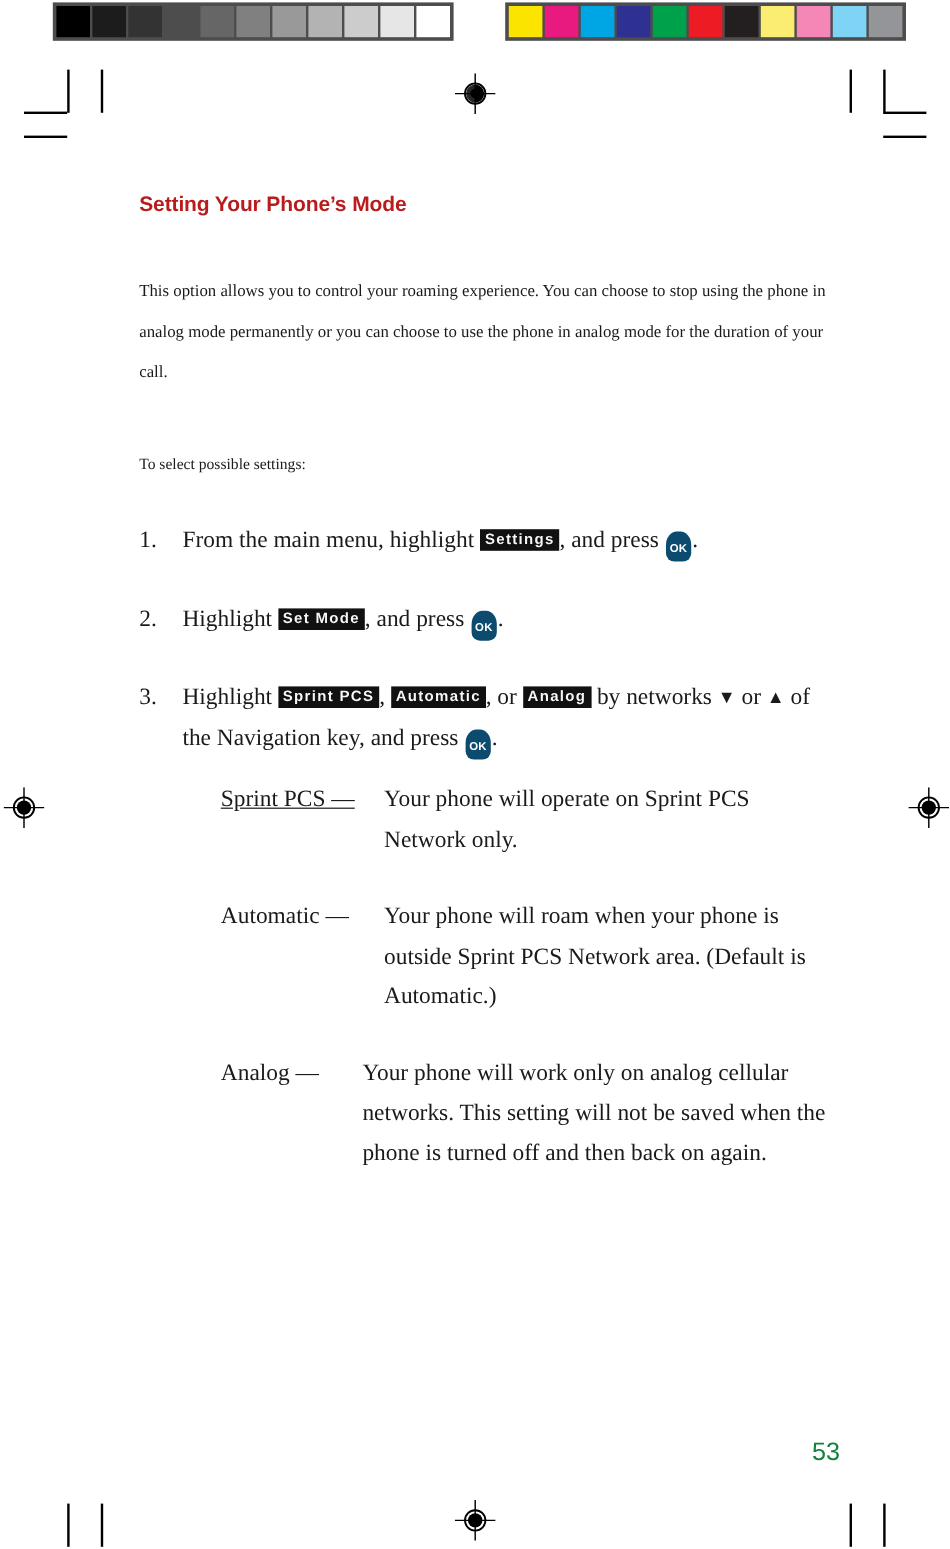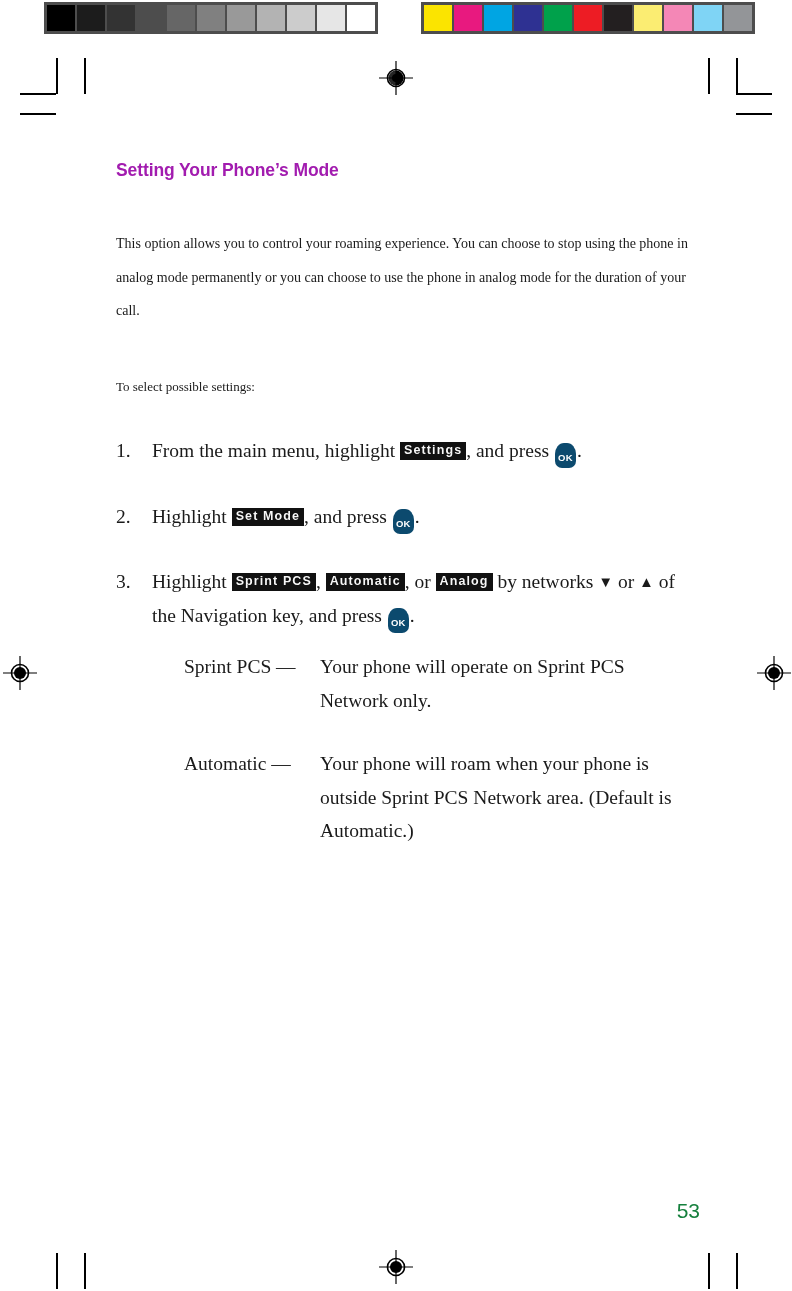--- a/index.html
+++ b/index.html
@@ -52,21 +52,21 @@
 
   
   .content {
     position: absolute;
     left: 116px;
     top: 160px;
     width: 576px;
   }
 
   .page-heading {
-    color: #a21caf;
+    color: #b91c1c;
     font-family: "Liberation Sans", sans-serif;
     font-size: 17.5px;
     font-weight: bold;
     letter-spacing: -0.1px;
     margin: 0 0 46px 0;
   }
 
   .para {
     font-size: 14px;
     line-height: 33.5px;
@@ -149,21 +149,21 @@
     padding-left: 32px;
   }
   .def-term {
     flex: 0 0 auto;
     white-space: nowrap;
     padding-right: 8px;
   }
   .def-desc { flex: 1 1 auto; }
 
   .def-row.indent-sprint { margin-bottom: 30px; }
-  .def-row.indent-sprint .def-term { width: 128px; }
+  .def-row.indent-sprint .def-term { width: 128px; text-decoration: underline; }
   .def-row.indent-auto .def-term { width: 128px; }
   .def-row.indent-analog .def-term { width: 110px; }
 
   .step-defs { padding-left: 36px; }
 
   .page-number {
     position: absolute;
     right: 92px;
     bottom: 68px;
     font-family: "Liberation Sans", sans-serif;
@@ -289,17 +289,21 @@
     <div class="def-row indent-sprint">
       <span class="def-term">Sprint PCS —</span>
       <span class="def-desc">Your phone will operate on Sprint PCS Network only.</span>
     </div>
 
     <div class="def-row indent-auto">
       <span class="def-term">Automatic —</span>
       <span class="def-desc">Your phone will roam when your phone is outside Sprint PCS Network area. (Default is Automatic.)</span>
     </div>
 
+    <div class="def-row indent-analog">
+      <span class="def-term">Analog —</span>
+      <span class="def-desc">Your phone will work only on analog cellular networks. This setting will not be saved when the phone is turned off and then back on again.</span>
+    </div>
 
   </div>
 </div>
 
 <div class="page-number">53</div>
 
 </body></html>

